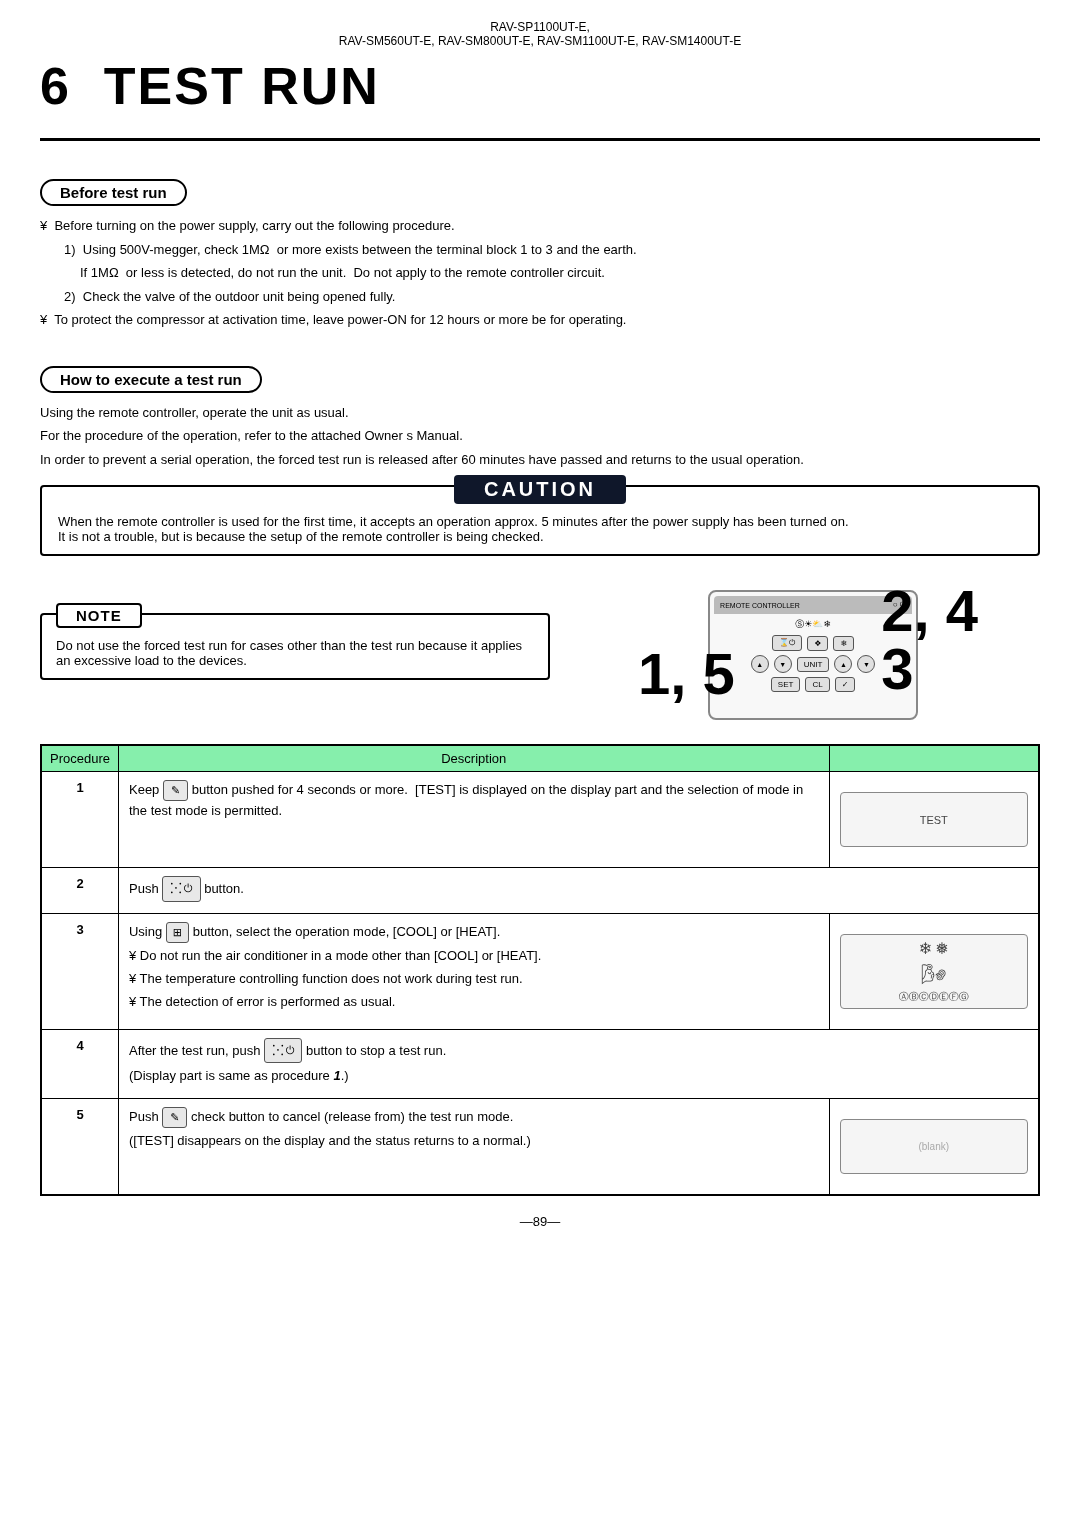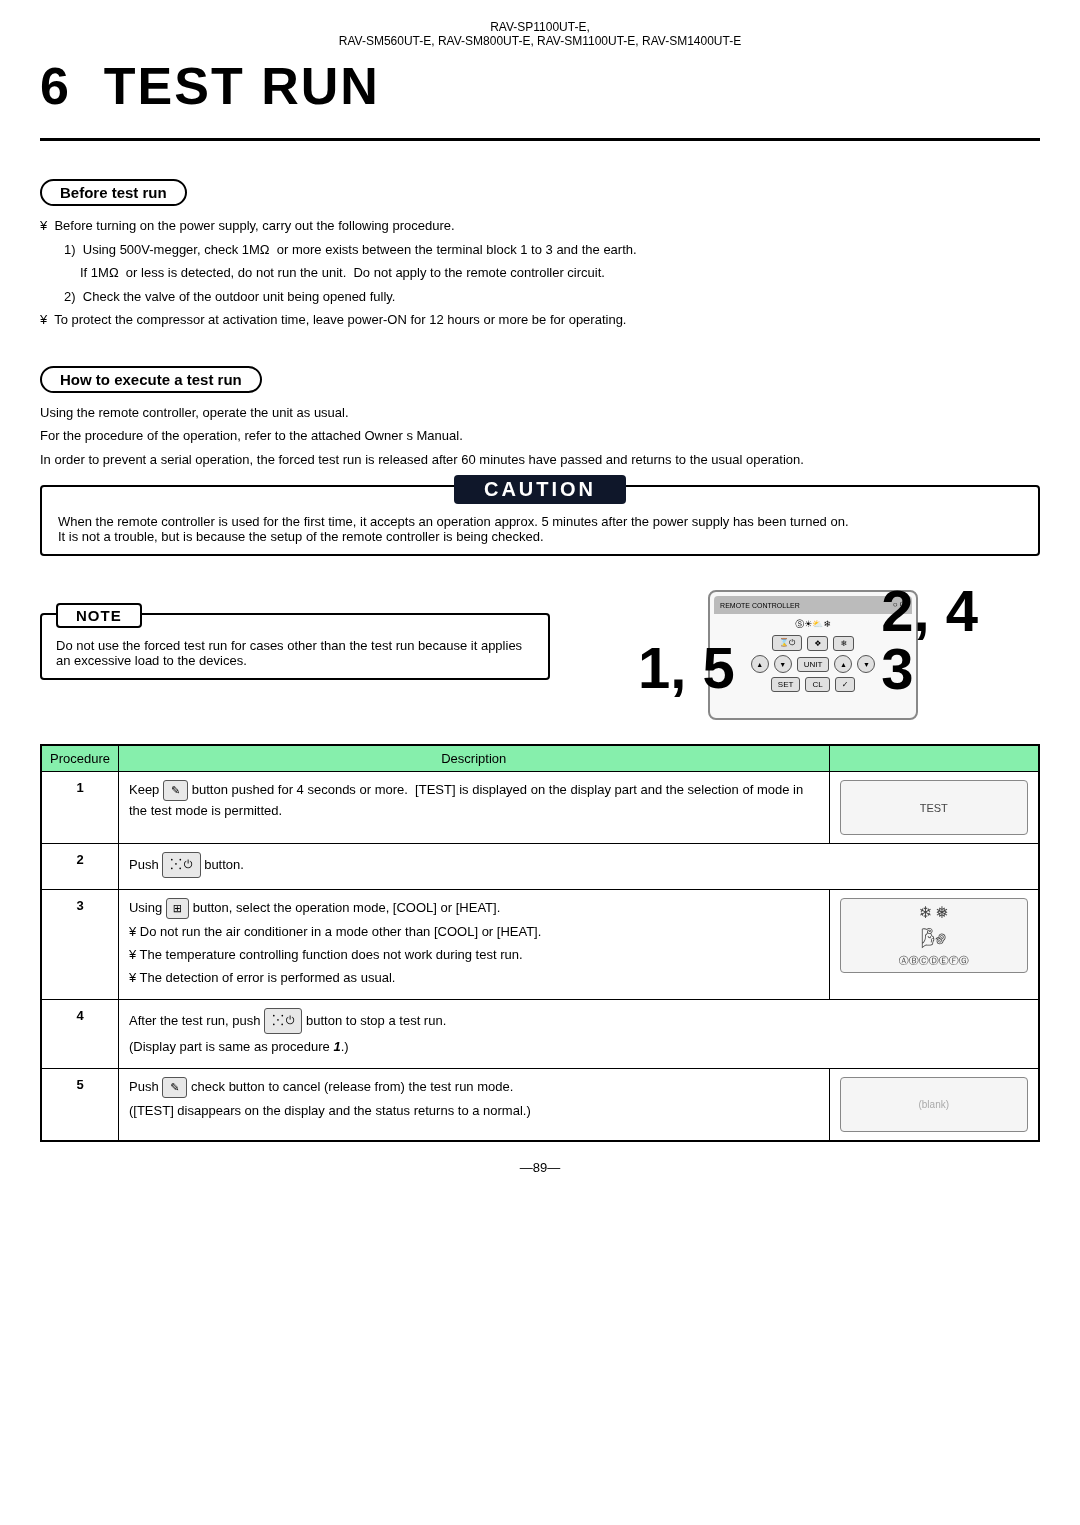--- a/index.html
+++ b/index.html
@@ -209,21 +209,21 @@
       border: 1.5px solid #888;
       border-radius: 4px;
       min-height: 55px;
       display: flex;
       align-items: center;
       justify-content: center;
       background: #f5f5f5;
       font-size: 11px;
       color: #444;
       padding: 4px;
-      margin: 0 auto;
+      margin: 12px auto;
     }
     .btn-inline {
       display: inline-flex;
       align-items: center;
       border: 1.5px solid #555;
       border-radius: 3px;
       padding: 1px 7px;
       font-size: 11px;
       background: #e8e8e8;
       gap: 3px;
@@ -322,21 +322,21 @@
             </div>
           </div>
         </div>
       </div>
 
       <div style="position:absolute; right:0; top:12px; font-size:58px; font-weight:bold; line-height:1;">
         <div>2, 4</div>
         <div>3</div>
       </div>
 
-      <div style="position:absolute; left:0; top:64px; font-size:58px; font-weight:bold;">
+      <div style="position:absolute; left:0; top:70px; font-size:58px; font-weight:bold;">
         <span>1, 5</span>
       </div>
     </div>
   </div>
 </div>
 
 <div>
 
   <table class="procedure-table">
     <thead>

